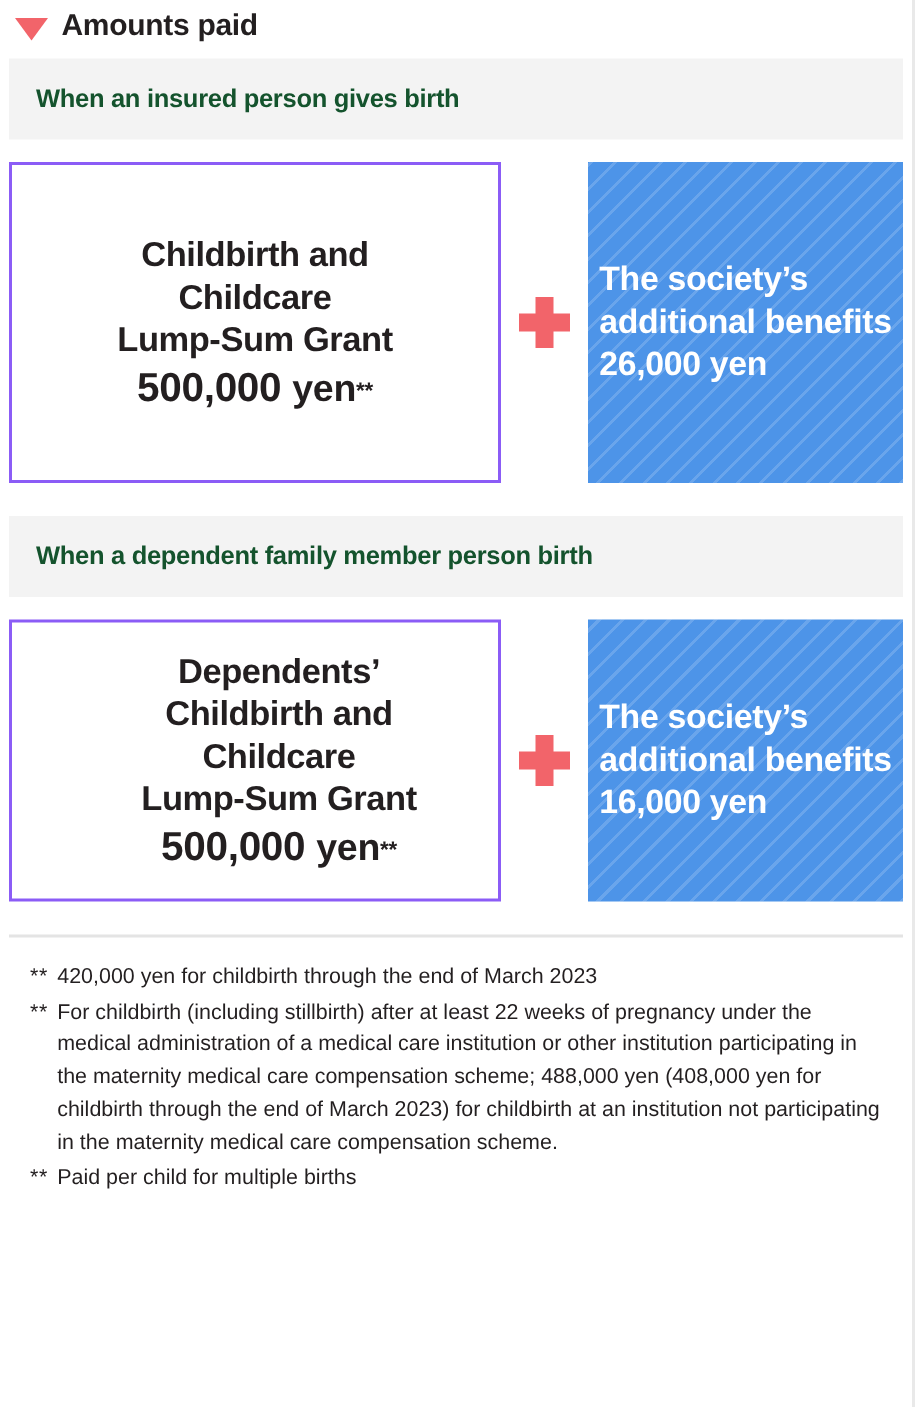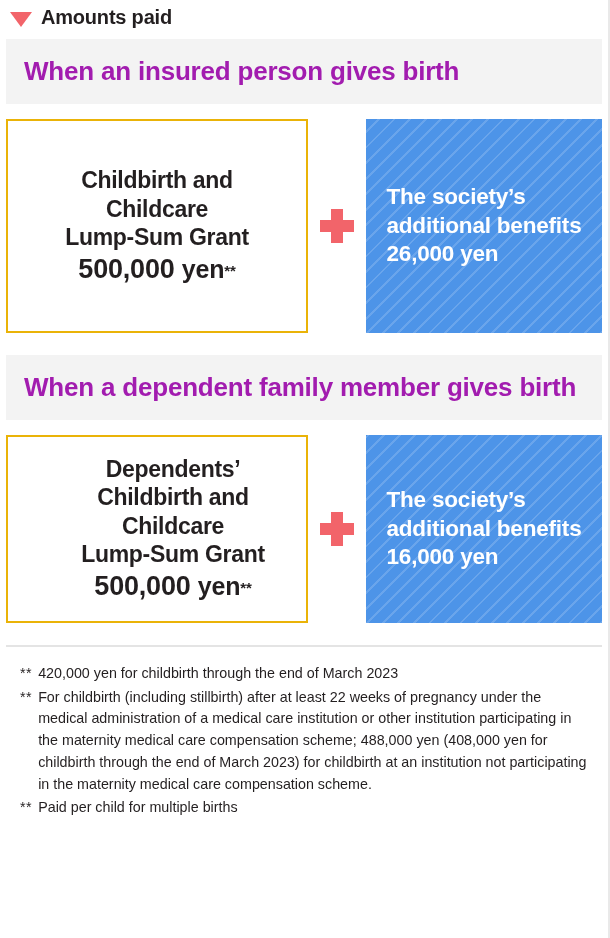--- a/index.html
+++ b/index.html
@@ -42,37 +42,37 @@
   .title-text {
     font-size: 20px;
     font-weight: bold;
     letter-spacing: -0.2px;
     color: #231f20;
   }
 
   
   .section-head {
     background: #f3f3f3;
-    font-size: 26px;
-    font-weight: bold;
-    color: #a21caf;
+    font-size: 17px;
+    font-weight: bold;
+    color: #14532d;
     padding: 17px 0 17px 18px;
     letter-spacing: -0.2px;
   }
 
   
   .benefit-row {
     display: flex;
     align-items: stretch;
     margin-top: 15px;
   }
   .grant-box {
     box-sizing: border-box;
-    width: 302px;
-    border: 2px solid #eab308;
+    width: 328px;
+    border: 2px solid #8b5cf6;
     background: #ffffff;
     display: flex;
     align-items: center;
     justify-content: center;
     text-align: center;
     padding: 10px 8px;
   }
   .grant-box.tall { min-height: 214px; }
   .grant-box.short { min-height: 188px; padding-left: 40px; }
   .grant-inner {
@@ -204,21 +204,21 @@
 
     <div class="society-box">
       <div class="society-inner">
         <span style="white-space: pre-line;">The society’s
 additional benefits</span><br>
         <span>26,000 yen</span>
       </div>
     </div>
   </div>
 
-  <div class="section-head" style="margin-top: 22px;">When a dependent family member gives birth</div>
+  <div class="section-head" style="margin-top: 22px;">When a dependent family member person birth</div>
 
   <div class="benefit-row">
     <div class="grant-box short">
       <div class="grant-inner">
         <div class="grant-name" style="white-space: pre-line;">Dependents’
 Childbirth and
 Childcare
 Lump-Sum Grant</div>
         <div class="grant-amount">
           <span>500,000</span>

